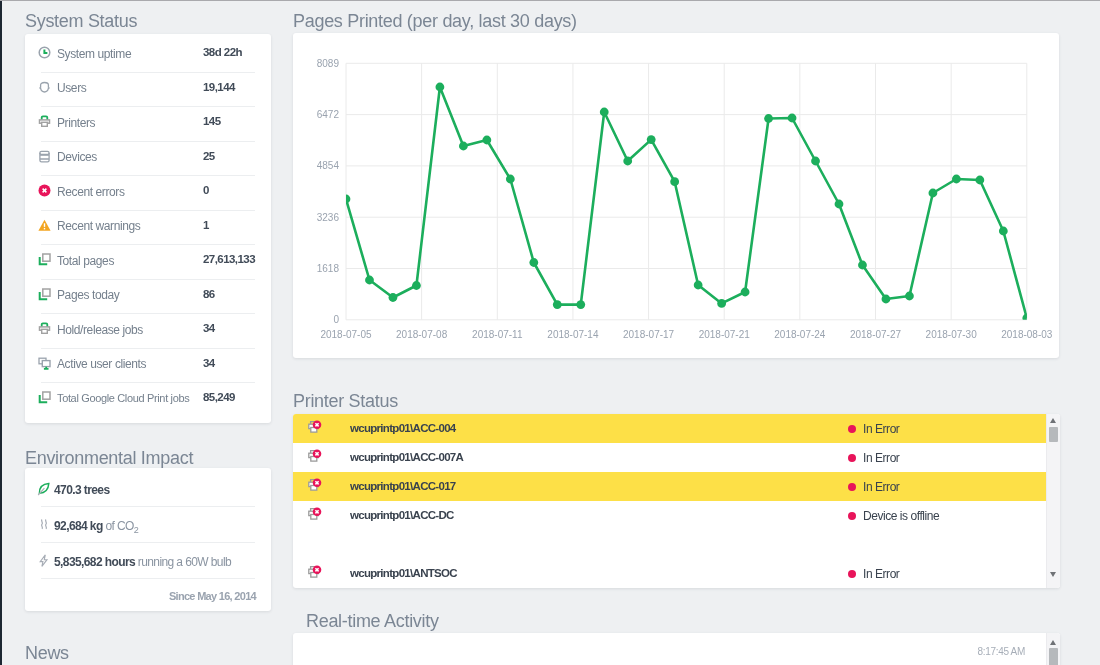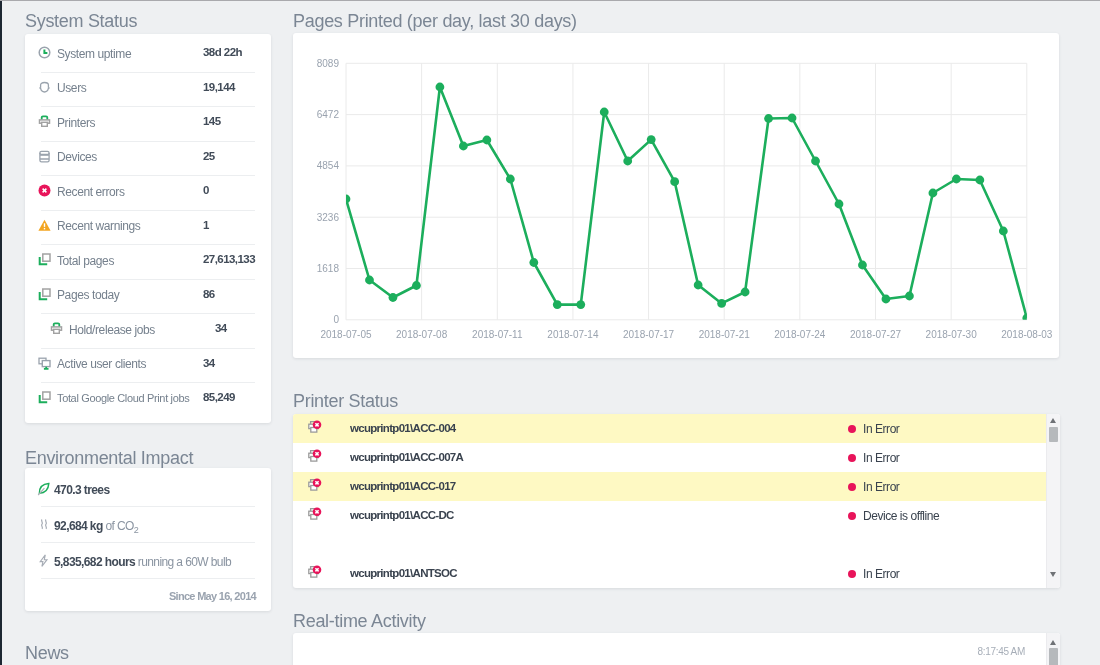--- a/index.html
+++ b/index.html
@@ -13,21 +13,21 @@
 .srow .ic { position:absolute; left:13px; top:9px; }
 .srow .lb { position:absolute; left:32px; top:9.5px; font-size:12px; color:#75808d; white-space:nowrap; letter-spacing:-0.4px; }
 .srow .lb.sm { font-size:11px; letter-spacing:-0.35px; top:10px; }
 .srow .vl { position:absolute; left:178px; top:9px; font-size:11.5px; font-weight:bold; color:#414b58; white-space:nowrap; letter-spacing:-0.55px; }
 .sdiv { position:absolute; left:16px; width:214px; height:1px; background:#eceef0; }
 .erow { position:absolute; left:0; width:246px; }
 .erow .ic { position:absolute; left:12px; top:-1px; }
 .erow .tx { position:absolute; left:29px; top:0; font-size:12px; color:#8a94a1; white-space:nowrap; letter-spacing:-0.6px; }
 .erow .tx b { color:#414b58; }
 .prow { position:absolute; left:0; width:753px; height:29px; }
-.prow.alt { background:#fef9c3; }
+.prow.alt { background:#fde047; }
 .prow .pic { position:absolute; left:14px; top:6px; }
 .prow .pnm { position:absolute; left:57px; top:8px; font-size:11.5px; font-weight:bold; color:#39424e; letter-spacing:-0.7px; }
 .prow .dot { position:absolute; left:555px; top:10.5px; width:8px; height:8px; border-radius:50%; background:#e8145a; }
 .prow .pst { position:absolute; left:570px; top:8px; font-size:12px; color:#39424e; letter-spacing:-0.45px; }
 .sb { position:absolute; width:14px; background:#f4f4f6; border-left:1px solid #ebebee; }
 .sb .up, .sb .dn { position:absolute; left:3px; width:0; height:0; border-left:3.5px solid transparent; border-right:3.5px solid transparent; }
 .sb .up { border-bottom:5px solid #6f7276; }
 .sb .dn { border-top:5px solid #6f7276; }
 .sb .th { position:absolute; left:2px; width:9px; background:#b6b9bc; border-radius:1px; }
 </style>
@@ -105,21 +105,21 @@
   <div class="sdiv" style="top:244.50px;"></div>
   <div class="srow" style="top:244.50px;">
       <svg class="ic" width="13" height="13" viewBox="0 0 13 13">
         <rect x="4.8" y="1" width="7.2" height="7.2" fill="none" stroke="#a2a2a2" stroke-width="1.5"></rect>
         <path d="M1.7 3.9 L1.7 11.3 L9.2 11.3" fill="none" stroke="#1cae5c" stroke-width="2"></path>
       </svg>
       <span class="lb">Pages today</span>
       <span class="vl">86</span>
     </div>
   <div class="sdiv" style="top:279.00px;"></div>
-  <div class="srow" style="top:279.00px;margin-left:12px;">
+  <div class="srow" style="top:279.00px;">
       <svg class="ic" width="13" height="13" viewBox="0 0 13 13">
         <path d="M3.7 4.9 L3.7 2.6 C3.7 1.9 4.2 1.4 4.9 1.4 L8.1 1.4 C8.8 1.4 9.3 1.9 9.3 2.6 L9.3 4.9" fill="none" stroke="#1cae5c" stroke-width="1.8"></path>
         <rect x="1.5" y="4.9" width="10" height="3.3" fill="#fff" stroke="#a2a2a2" stroke-width="1.5"></rect>
         <rect x="3.7" y="7.3" width="5.6" height="4" fill="#fff" stroke="#a2a2a2" stroke-width="1.4"></rect>
       </svg>
       <span class="lb">Hold/release jobs</span>
       <span class="vl">34</span>
     </div>
   <div class="sdiv" style="top:313.50px;"></div>
   <div class="srow" style="top:313.50px;">
@@ -296,20 +296,20 @@
       <span class="dot"></span>
       <span class="pst">In Error</span>
     </div>
   <div class="sb" style="left:753px; top:0; height:174px;">
       <div class="up" style="top:4px;"></div>
       <div class="th" style="top:13px; height:15px;"></div>
       <div class="dn" style="bottom:11px;"></div>
     </div>
 </div>
 
-<div class="hd" style="left:293px; top:611px;">Real-time Activity</div>
+<div class="hd" style="left:306px; top:611px;">Real-time Activity</div>
 <div class="card" style="left:293px; top:633px; width:767px; height:60px; overflow:hidden;">
     <div style="position:absolute;left:662px;top:13px;width:70px;text-align:right;font-size:10px;color:#a7aeb8;letter-spacing:-0.3px;">8:17:45 AM</div>
     <div class="sb" style="left:753px; top:0; height:60px;">
       <div class="up" style="top:7px;"></div>
       <div class="th" style="top:15px; height:45px;"></div>
     </div>
 </div>
 
 </body></html>

